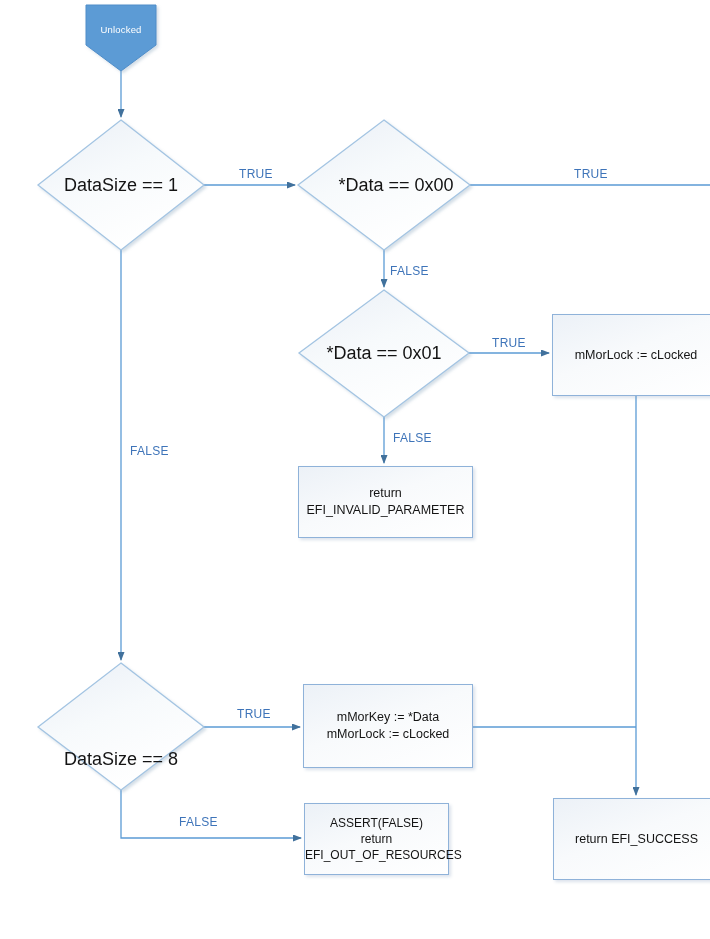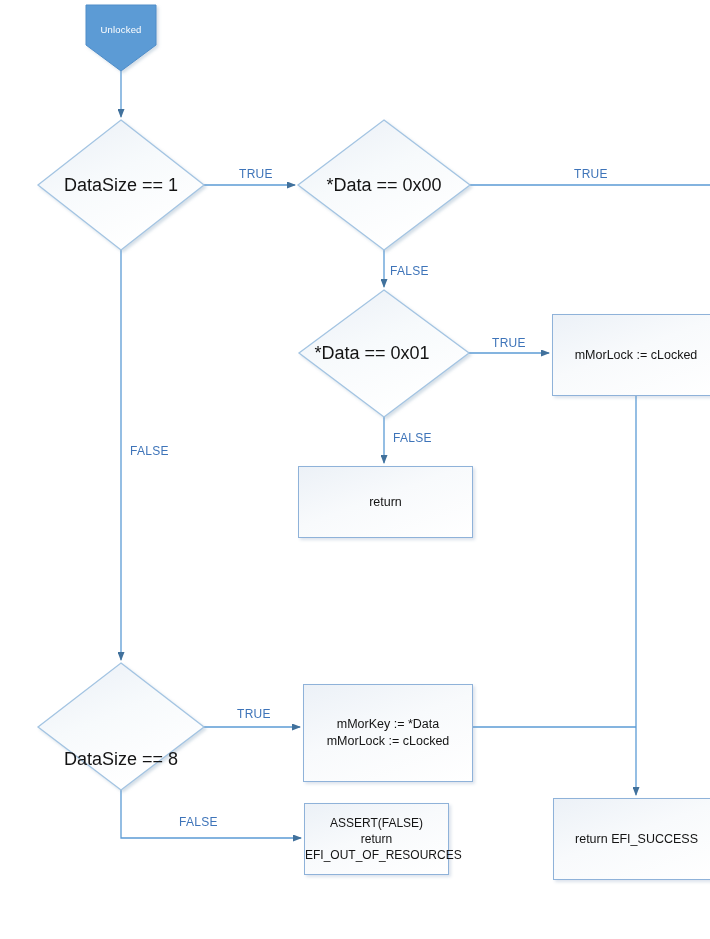--- a/index.html
+++ b/index.html
@@ -72,33 +72,34 @@
 
     <polygon points="85,120 168,185 85,250 2,185" fill="url(#shapeGrad)" stroke="#a3c4e2" stroke-width="1.3" filter="url(#shShadow)"></polygon>
     <polygon points="348,120 434,185 348,250 262,185" fill="url(#shapeGrad)" stroke="#a3c4e2" stroke-width="1.3" filter="url(#shShadow)"></polygon>
     <polygon points="348,290 433,353 348,417 263,353" fill="url(#shapeGrad)" stroke="#a3c4e2" stroke-width="1.3" filter="url(#shShadow)"></polygon>
     <polygon points="85,663 168,727 85,790 2,727" fill="url(#shapeGrad)" stroke="#a3c4e2" stroke-width="1.3" filter="url(#shShadow)"></polygon>
   </svg>
 
   <span class="start-label" style="left:85px;top:29px">Unlocked</span>
 
   <span class="diamond-label" style="left:85px;top:185px">DataSize == 1</span>
-  <span class="diamond-label" style="left:348px;top:185px">*Data == 0x00</span>
-  <span class="diamond-label" style="left:336px;top:353px">*Data == 0x01</span>
+  <span class="diamond-label" style="left:360px;top:185px">*Data == 0x00</span>
+  <span class="diamond-label" style="left:348px;top:353px">*Data == 0x01</span>
   <span class="diamond-label" style="left:85px;top:759px">DataSize == 8</span>
 
   <div class="node-box" style="left:516px;top:314px;width:168px;height:82px">
     <span>mMorLock := cLocked</span>
   </div>
 
   <div class="node-box" style="left:262px;top:466px;width:175px;height:72px">
     <span>return</span>
+    <span>EFI_INVALID_PARAMETER</span>
   </div>
 
-  <div class="node-box" style="left:267px;top:684px;width:170px;height:98px">
+  <div class="node-box" style="left:267px;top:684px;width:170px;height:84px">
     <span>mMorKey := *Data</span>
     <span>mMorLock := cLocked</span>
   </div>
 
   <div class="node-box" style="left:268px;top:803px;width:145px;height:72px;line-height:16px;font-size:12px">
     <span>ASSERT(FALSE)</span>
     <span>return</span>
     <span>EFI_OUT_OF_RESOURCES</span>
   </div>
 

